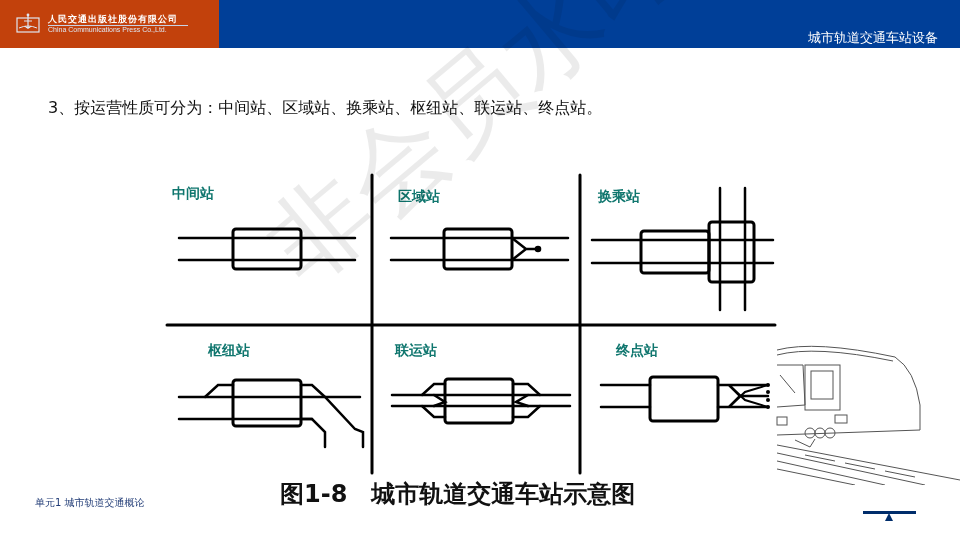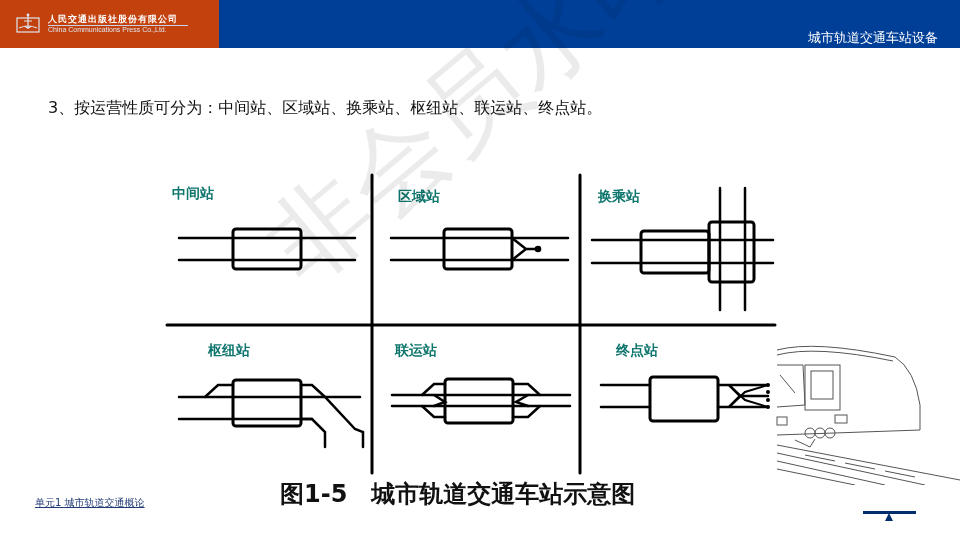--- a/index.html
+++ b/index.html
@@ -45,21 +45,20 @@
     position: absolute; font-size: 14px; font-weight: bold; color: #0f766e;
     font-family: "DejaVu Serif", serif; white-space: nowrap;
   }
   .caption {
     position: absolute; left: 280px; top: 478px; font-size: 24px; font-weight: bold;
     color: #111111; white-space: nowrap;
   }
   .footer-unit {
     position: absolute; left: 35px; top: 497px; font-size: 10px; color: #1f3a75; line-height: 12px;
     width: 110px;
-    text-decoration: underline;
   }
   .nav-bar { position: absolute; left: 863px; top: 511px; width: 53px; height: 3px; background: #002d6b; }
   .nav-arrow {
     position: absolute; left: 885px; top: 513px; width: 0; height: 0;
     border-left: 4px solid transparent; border-right: 4px solid transparent; border-bottom: 8px solid #002d6b;
   }
   .train { position: absolute; left: 775px; top: 335px; width: 185px; height: 150px; }
 </style>
 </head>
 <body>
@@ -153,20 +152,20 @@
     <rect x="2" y="82" width="10" height="8"></rect>
     <circle cx="35" cy="98" r="5"></circle>
       <circle cx="45" cy="98" r="5"></circle>
       <circle cx="55" cy="98" r="5"></circle>
     <path d="M20 105 L35 112 L40 104"></path>
     <path d="M2 110 L185 145 M2 118 L150 150 M2 126 L110 150 M2 134 L80 150"></path>
     <path d="M30 120 L60 126 M70 128 L100 134 M110 136 L140 142"></path>
   </g>
 </svg>
 
-<div class="caption">图1-5　城市轨道交通车站示意图</div>
+<div class="caption">图1-8　城市轨道交通车站示意图</div>
 
 <div class="watermark">非会员水印</div>
 
 <div class="footer-unit">单元1 城市轨道交通概论</div>
 
 <div class="nav-bar"></div>
 <div class="nav-arrow"></div>
 
 </body></html>

